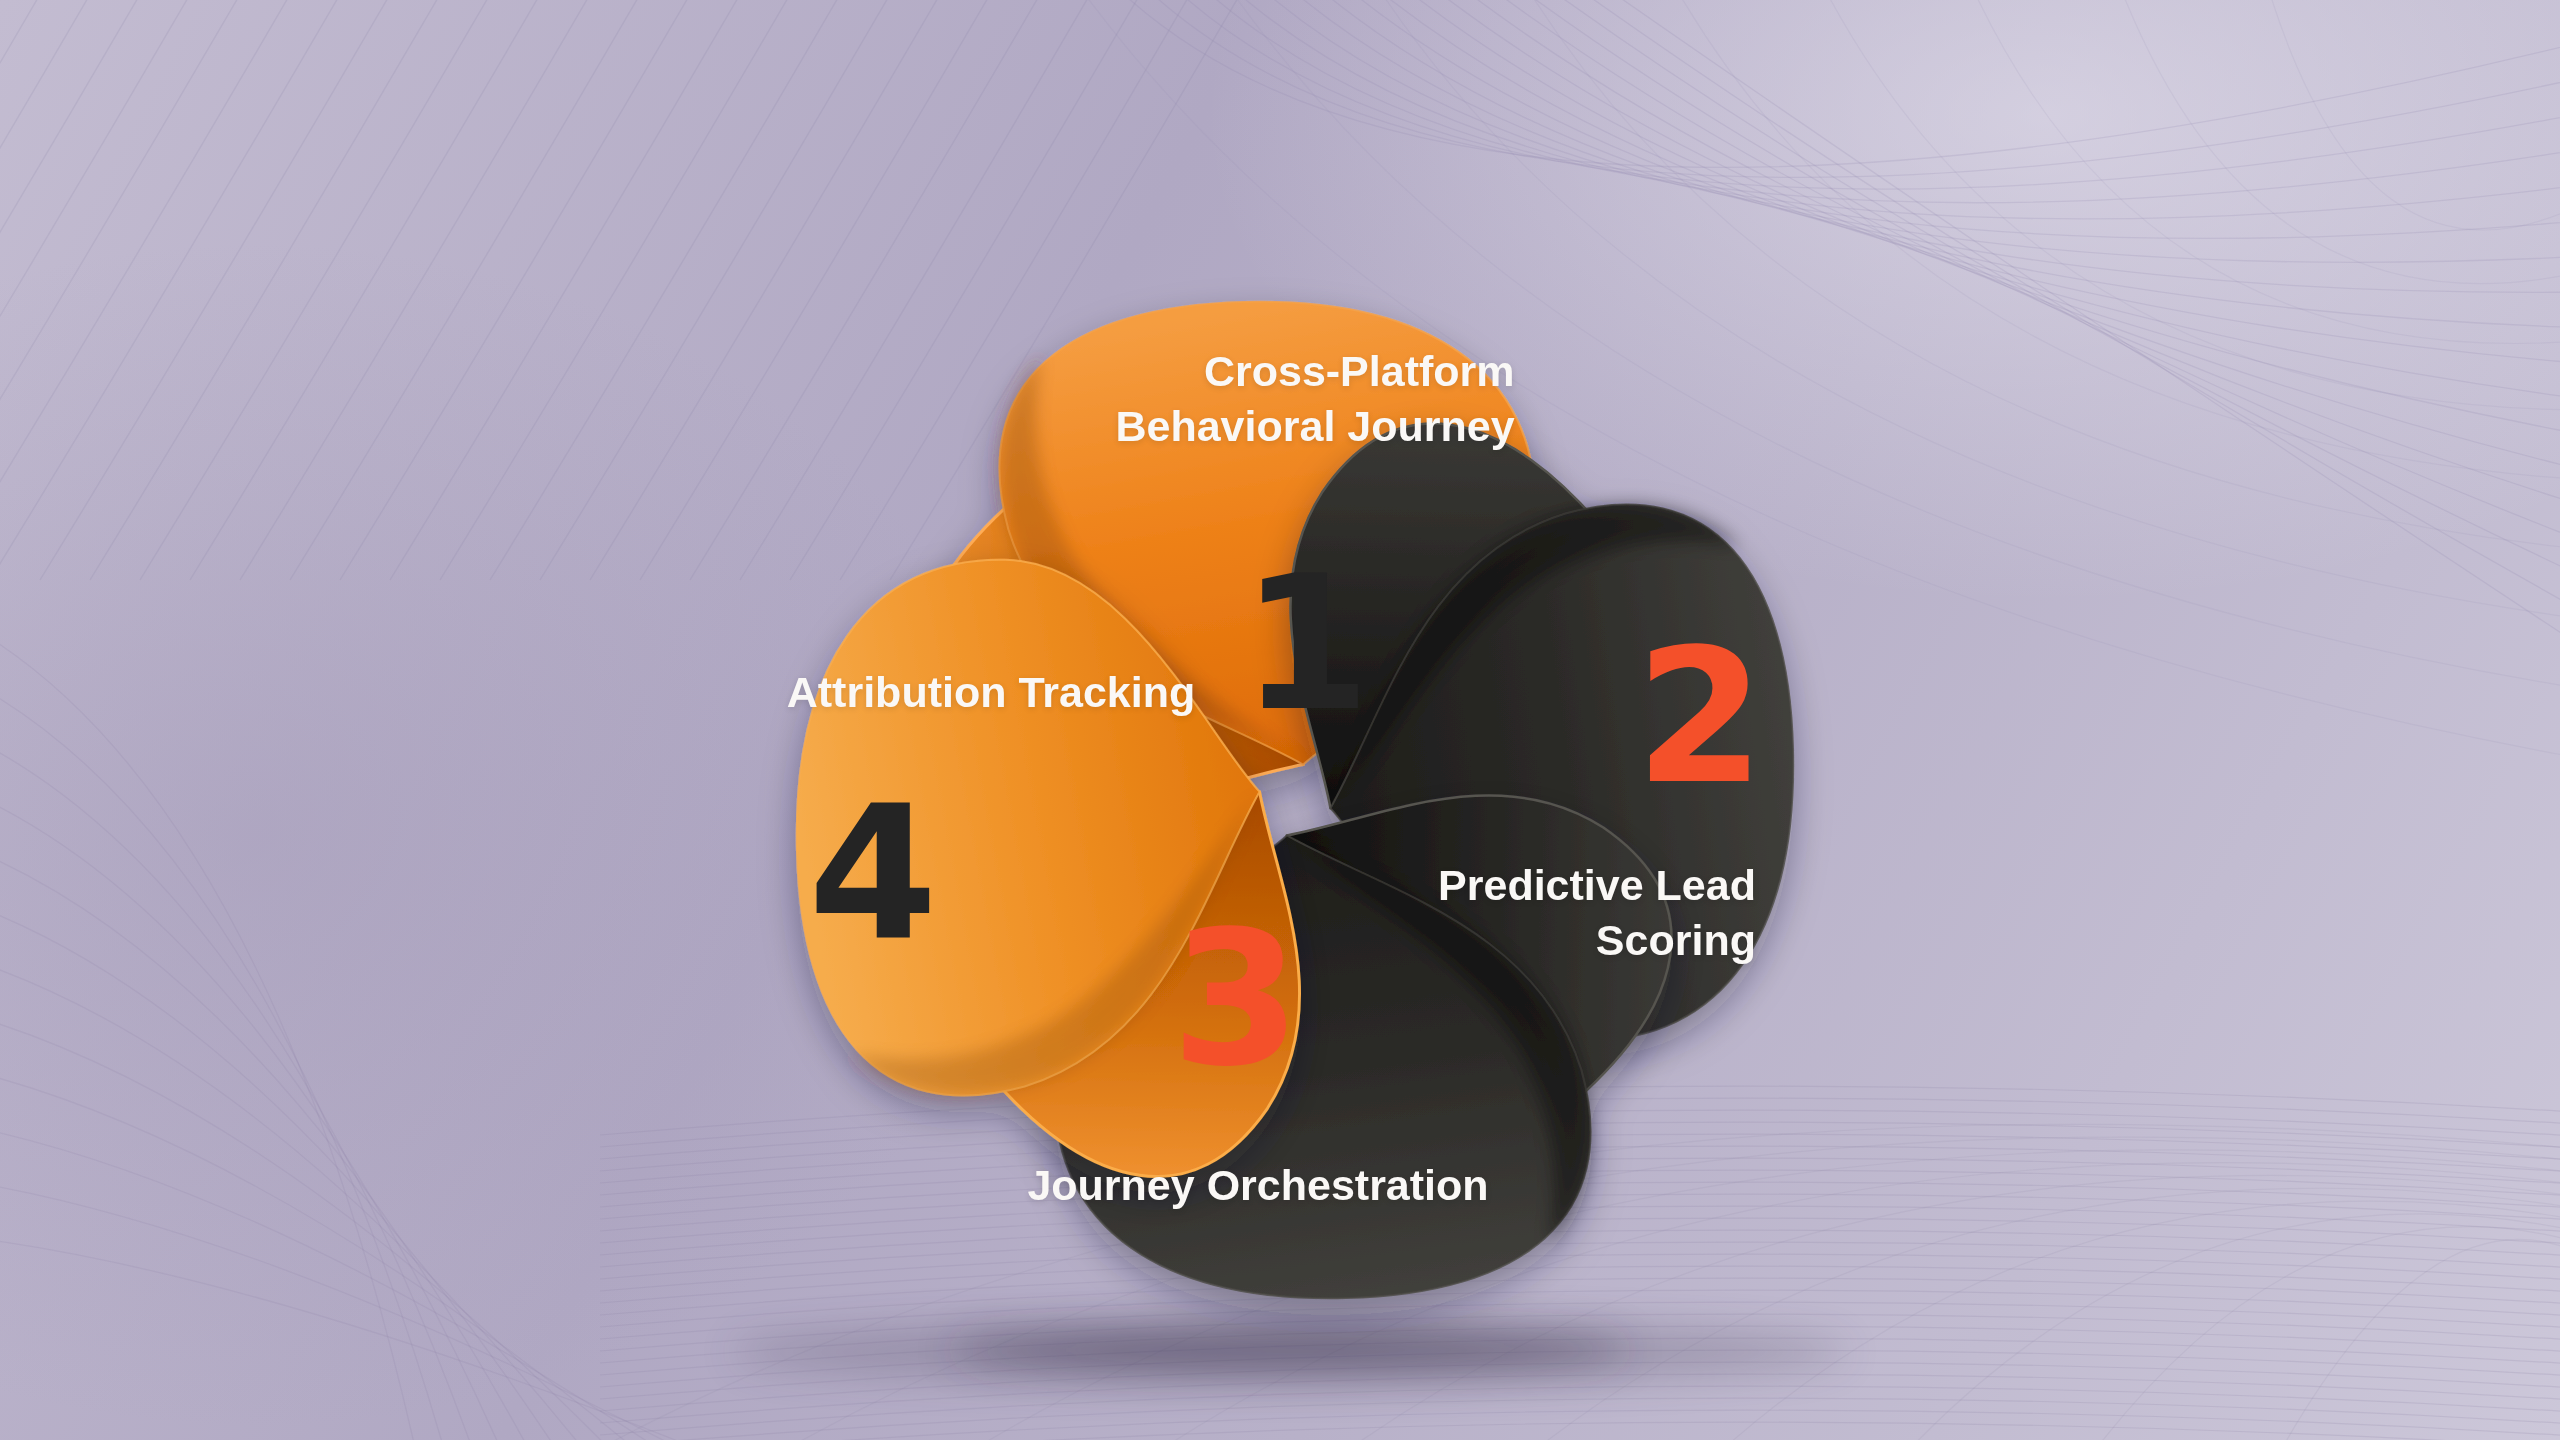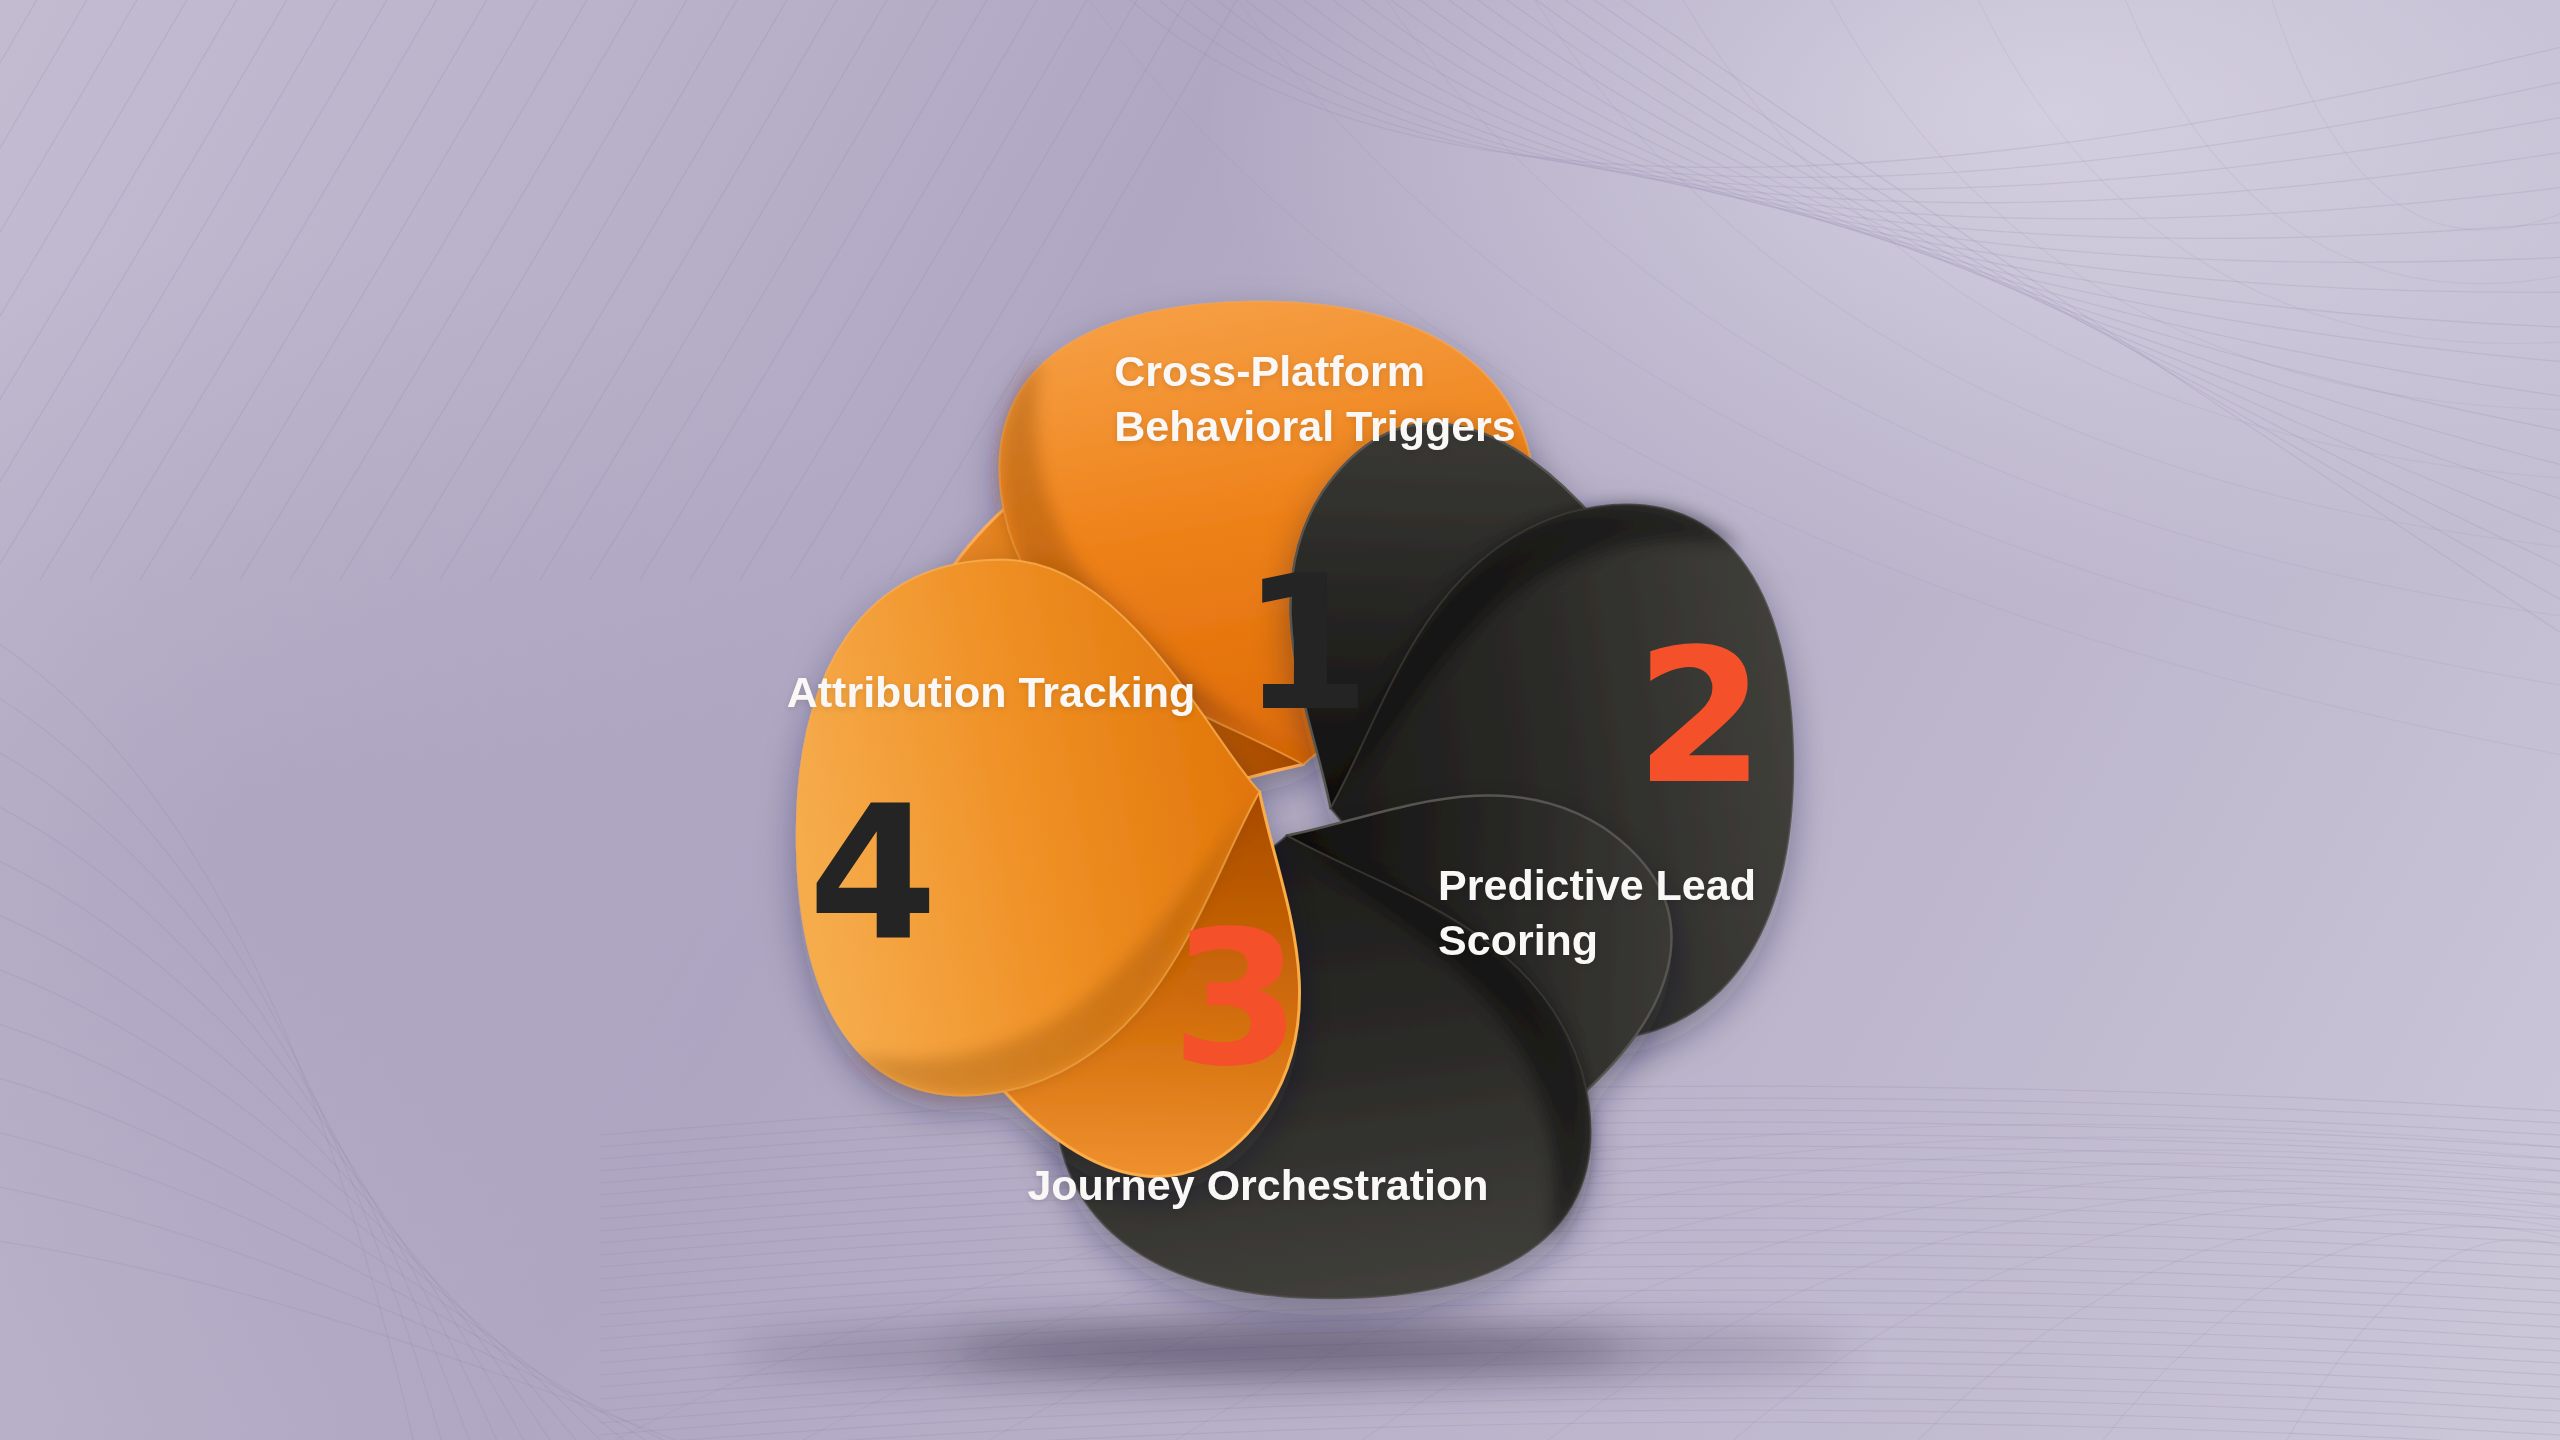--- a/index.html
+++ b/index.html
@@ -16,21 +16,21 @@
   }
   .mesh{position:absolute;inset:0;}
   .pinwheel{position:absolute;inset:0;}
   .title{
     position:absolute;left:1285px;top:160px;transform:translate(-50%,-50%);
     font-size:100px;font-weight:bold;letter-spacing:-2px;white-space:nowrap;
     color:#fb5a33;
   }
   .lbl{
     position:absolute;transform:translate(-50%,-50%);
-    text-align:left;color:#faf8f6;font-weight:bold;
+    text-align:right;color:#faf8f6;font-weight:bold;
     font-size:43px;line-height:55px;white-space:nowrap;
     text-shadow:0 2px 6px rgba(0,0,0,.12);
   }
   .lbl span{display:block;}
   .num{
     position:absolute;transform:translate(-50%,-52%);
     font-family:"DejaVu Sans", sans-serif;
     font-size:186px;font-weight:bold;line-height:1;white-space:nowrap;
   }
   .num.dark{color:#242424;}
@@ -243,21 +243,21 @@
         <use href="#pBody" transform="rotate(-40) scale(0.84)" fill="url(#gOrangeFlap)" stroke="#fbad4a" stroke-width="3.5"></use>
         <use href="#pBody" fill="url(#gOrangeBody4)" stroke="#f8ab4c" stroke-width="2" stroke-opacity="0.85"></use>
         <use href="#pShade" fill="#7a3a00" opacity="0.26" filter="url(#fBlur8)"></use>
       </g>
     </g>
   </svg>
 
 
   <div class="lbl lbl1">
     <span>Cross-Platform</span>
-    <span>Behavioral Triggers</span>
+    <span>Behavioral Journey</span>
   </div>
   <div class="lbl lbl2">
     <span>Predictive Lead</span>
     <span>Scoring</span>
   </div>
   <div class="lbl lbl3">
     <span>Journey Orchestration</span>
   </div>
   <div class="lbl lbl4">
     <span>Attribution Tracking</span>

